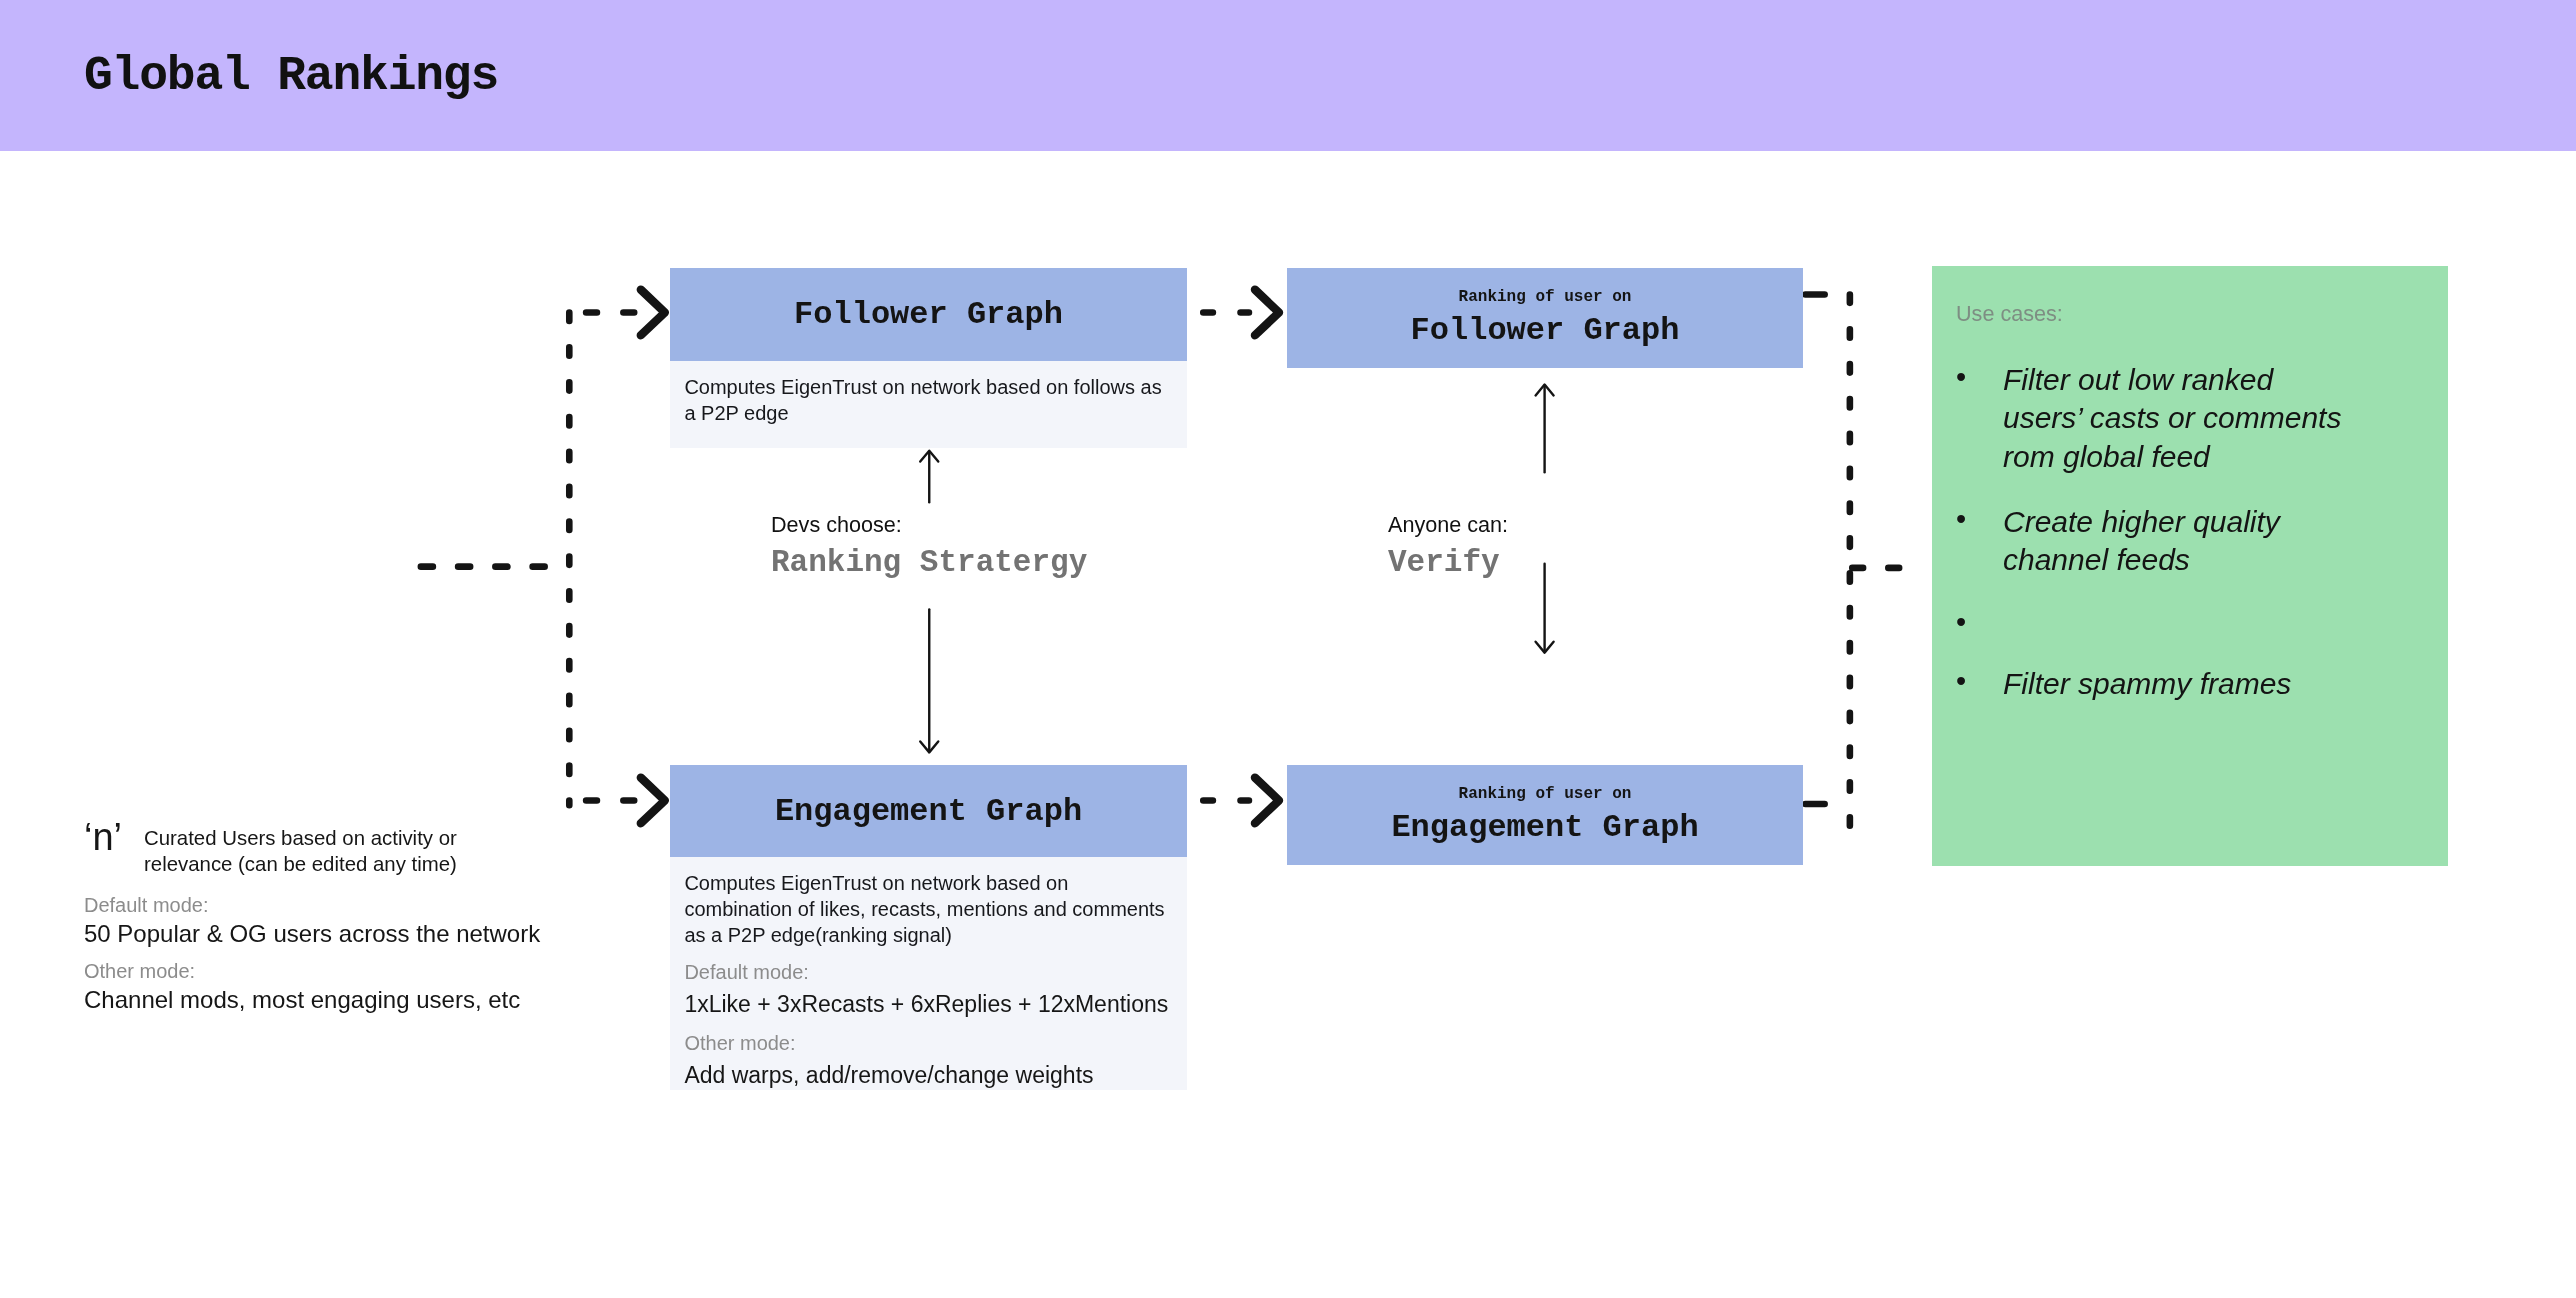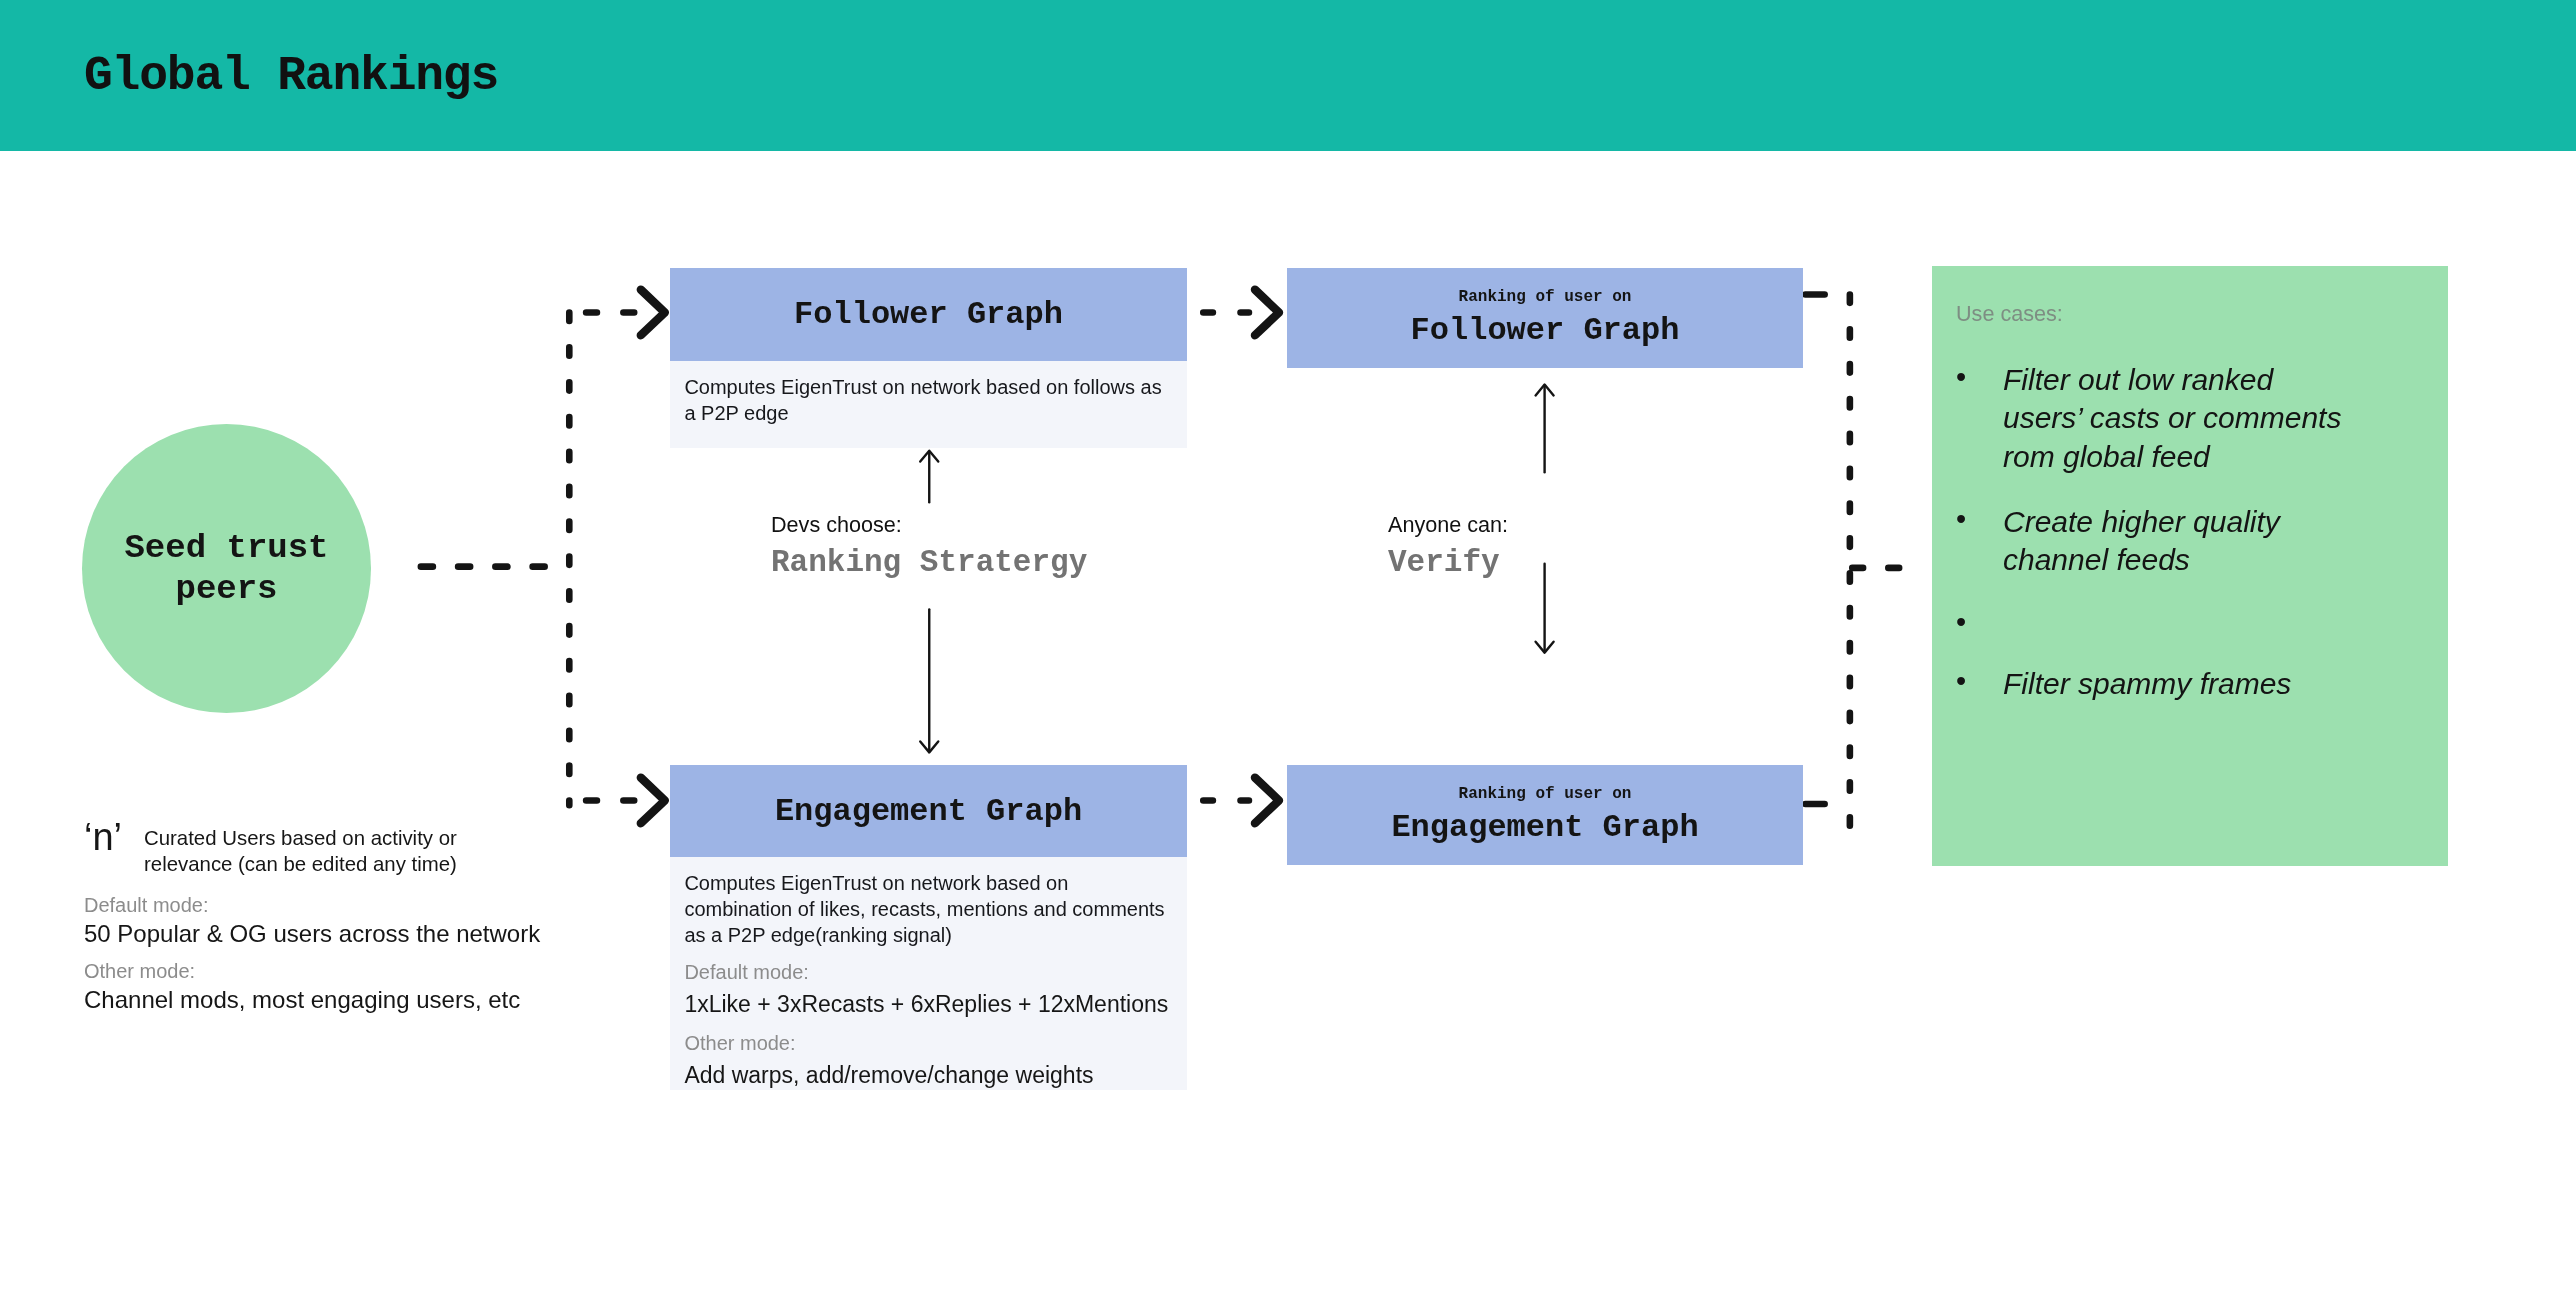--- a/index.html
+++ b/index.html
@@ -1,20 +1,20 @@
 <!DOCTYPE html>
 <html style="font-size:9.6px"><head>
 <meta charset="utf-8">
 <style>
   html,body{margin:0;padding:0;background:#ffffff;}
   #page{position:relative;width:2576px;height:1298px;background:#ffffff;overflow:hidden;
         font-family:"Liberation Sans",sans-serif;color:#161616;}
 
   
-  .header{position:absolute;left:0;top:0;width:2576px;height:151px;background:#14b8a6;
+  .header{position:absolute;left:0;top:0;width:2576px;height:151px;background:#c4b5fd;
           display:flex;align-items:center;}
   .header .title{margin-left:84px;font-family:"Liberation Mono","DejaVu Sans Mono",monospace;
           font-weight:bold;font-size:48px;letter-spacing:-1.2px;color:#111;}
 
   
   .circle{position:absolute;left:82px;top:424px;width:289px;height:289px;border-radius:50%;
           background:#9ce0af;display:flex;align-items:center;justify-content:center;text-align:center;}
   .circle .label{width:228px;font-family:"Liberation Mono","DejaVu Sans Mono",monospace;
           font-weight:bold;font-size:34px;line-height:1.2;color:#141414;}
 
@@ -55,23 +55,20 @@
 </style>
 </head>
 <body>
 
 <div id="page">
 
   <div class="header">
     <div class="title">Global Rankings</div>
   </div>
 
-  <div class="circle">
-    <div class="label">Seed trust peers</div>
-  </div>
 
   <svg class="overlay" viewBox="0 0 4286 2160">
     <g stroke="#141414" fill="none" stroke-linecap="round" stroke-linejoin="round">
 
       <path d="M700 943 H938" stroke-width="11" stroke-dasharray="20 42"></path>
       <path d="M947 520 V1340" stroke-width="11" stroke-dasharray="14 44"></path>
       <path d="M975 520 H1056" stroke-width="11" stroke-dasharray="18 44"></path>
       <path d="M1066 482 L1106 520 L1066 558" stroke-width="14"></path>
       <path d="M975 1332 H1056" stroke-width="11" stroke-dasharray="18 44"></path>
       <path d="M1066 1294 L1106 1332 L1066 1370" stroke-width="14"></path>

